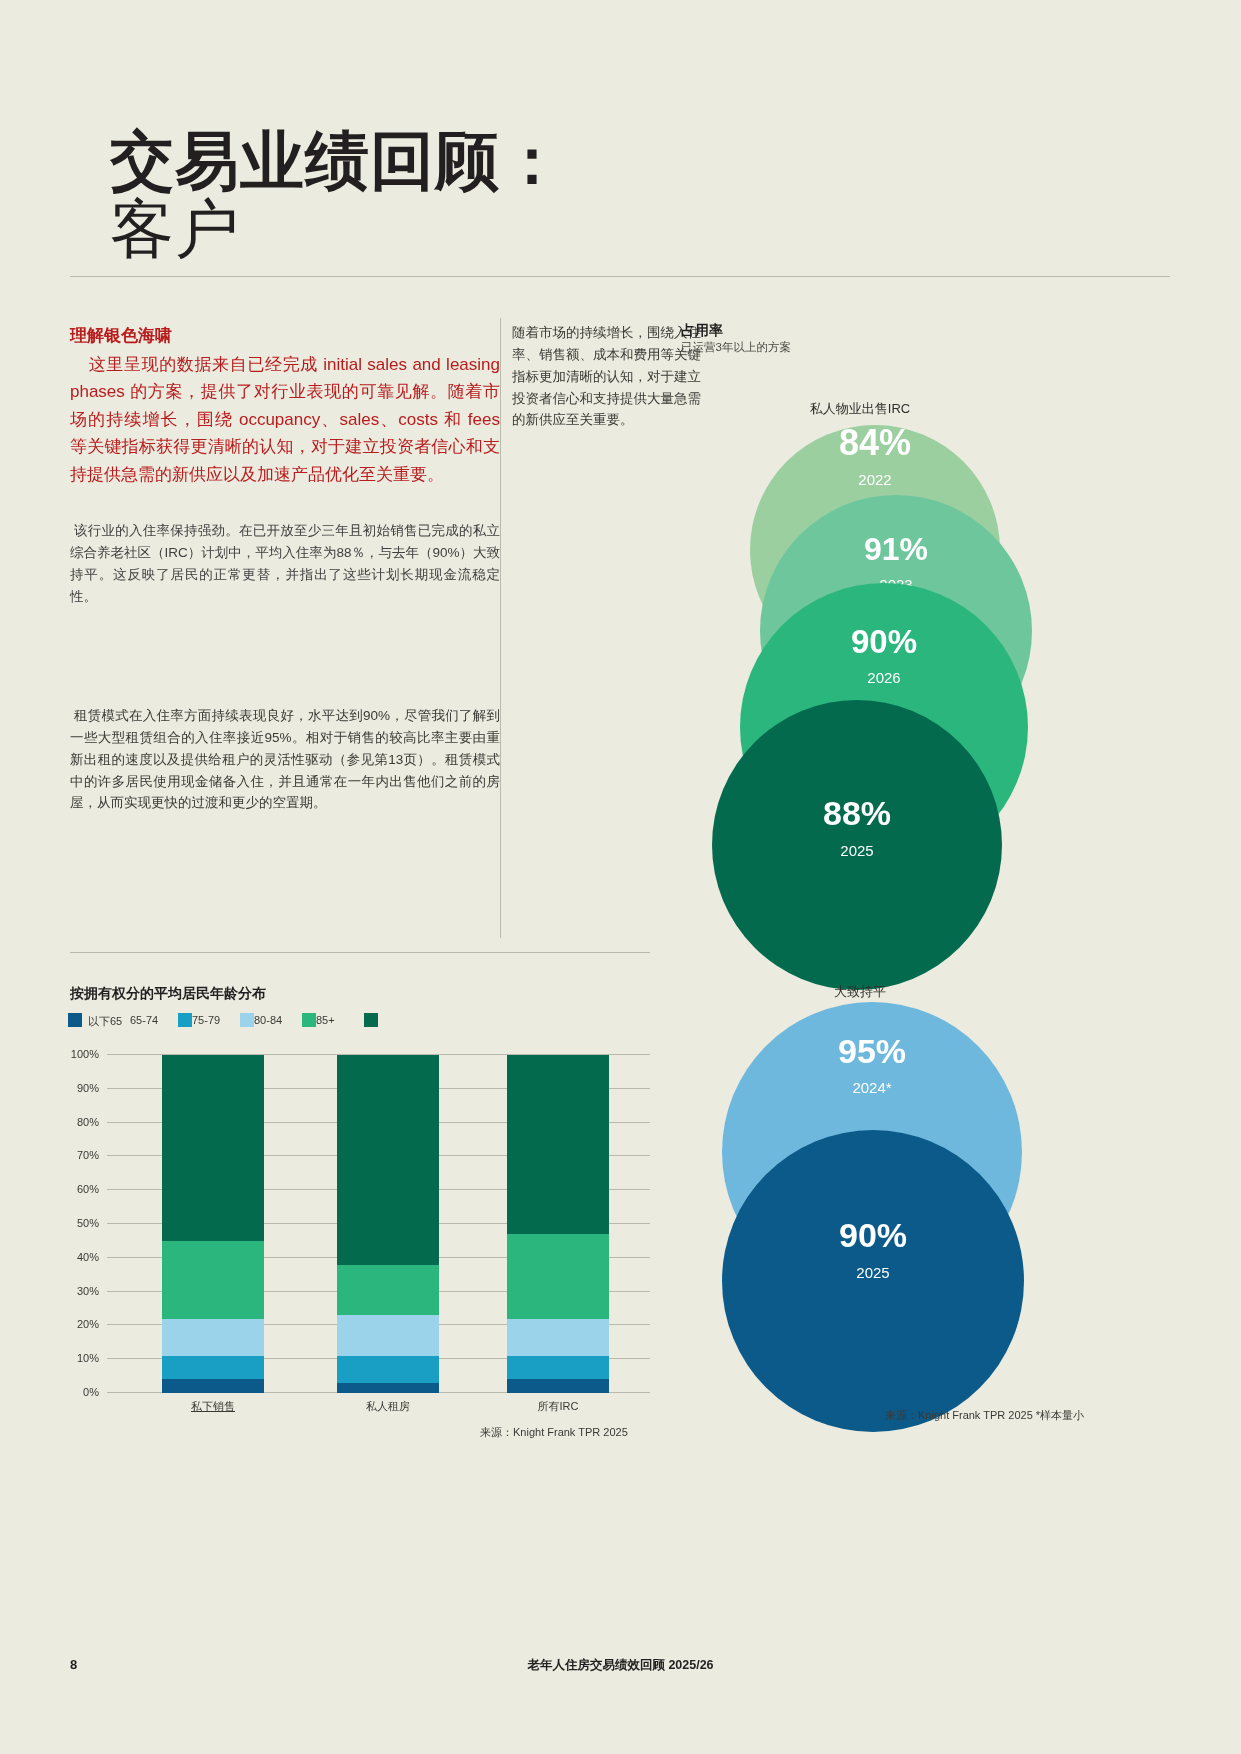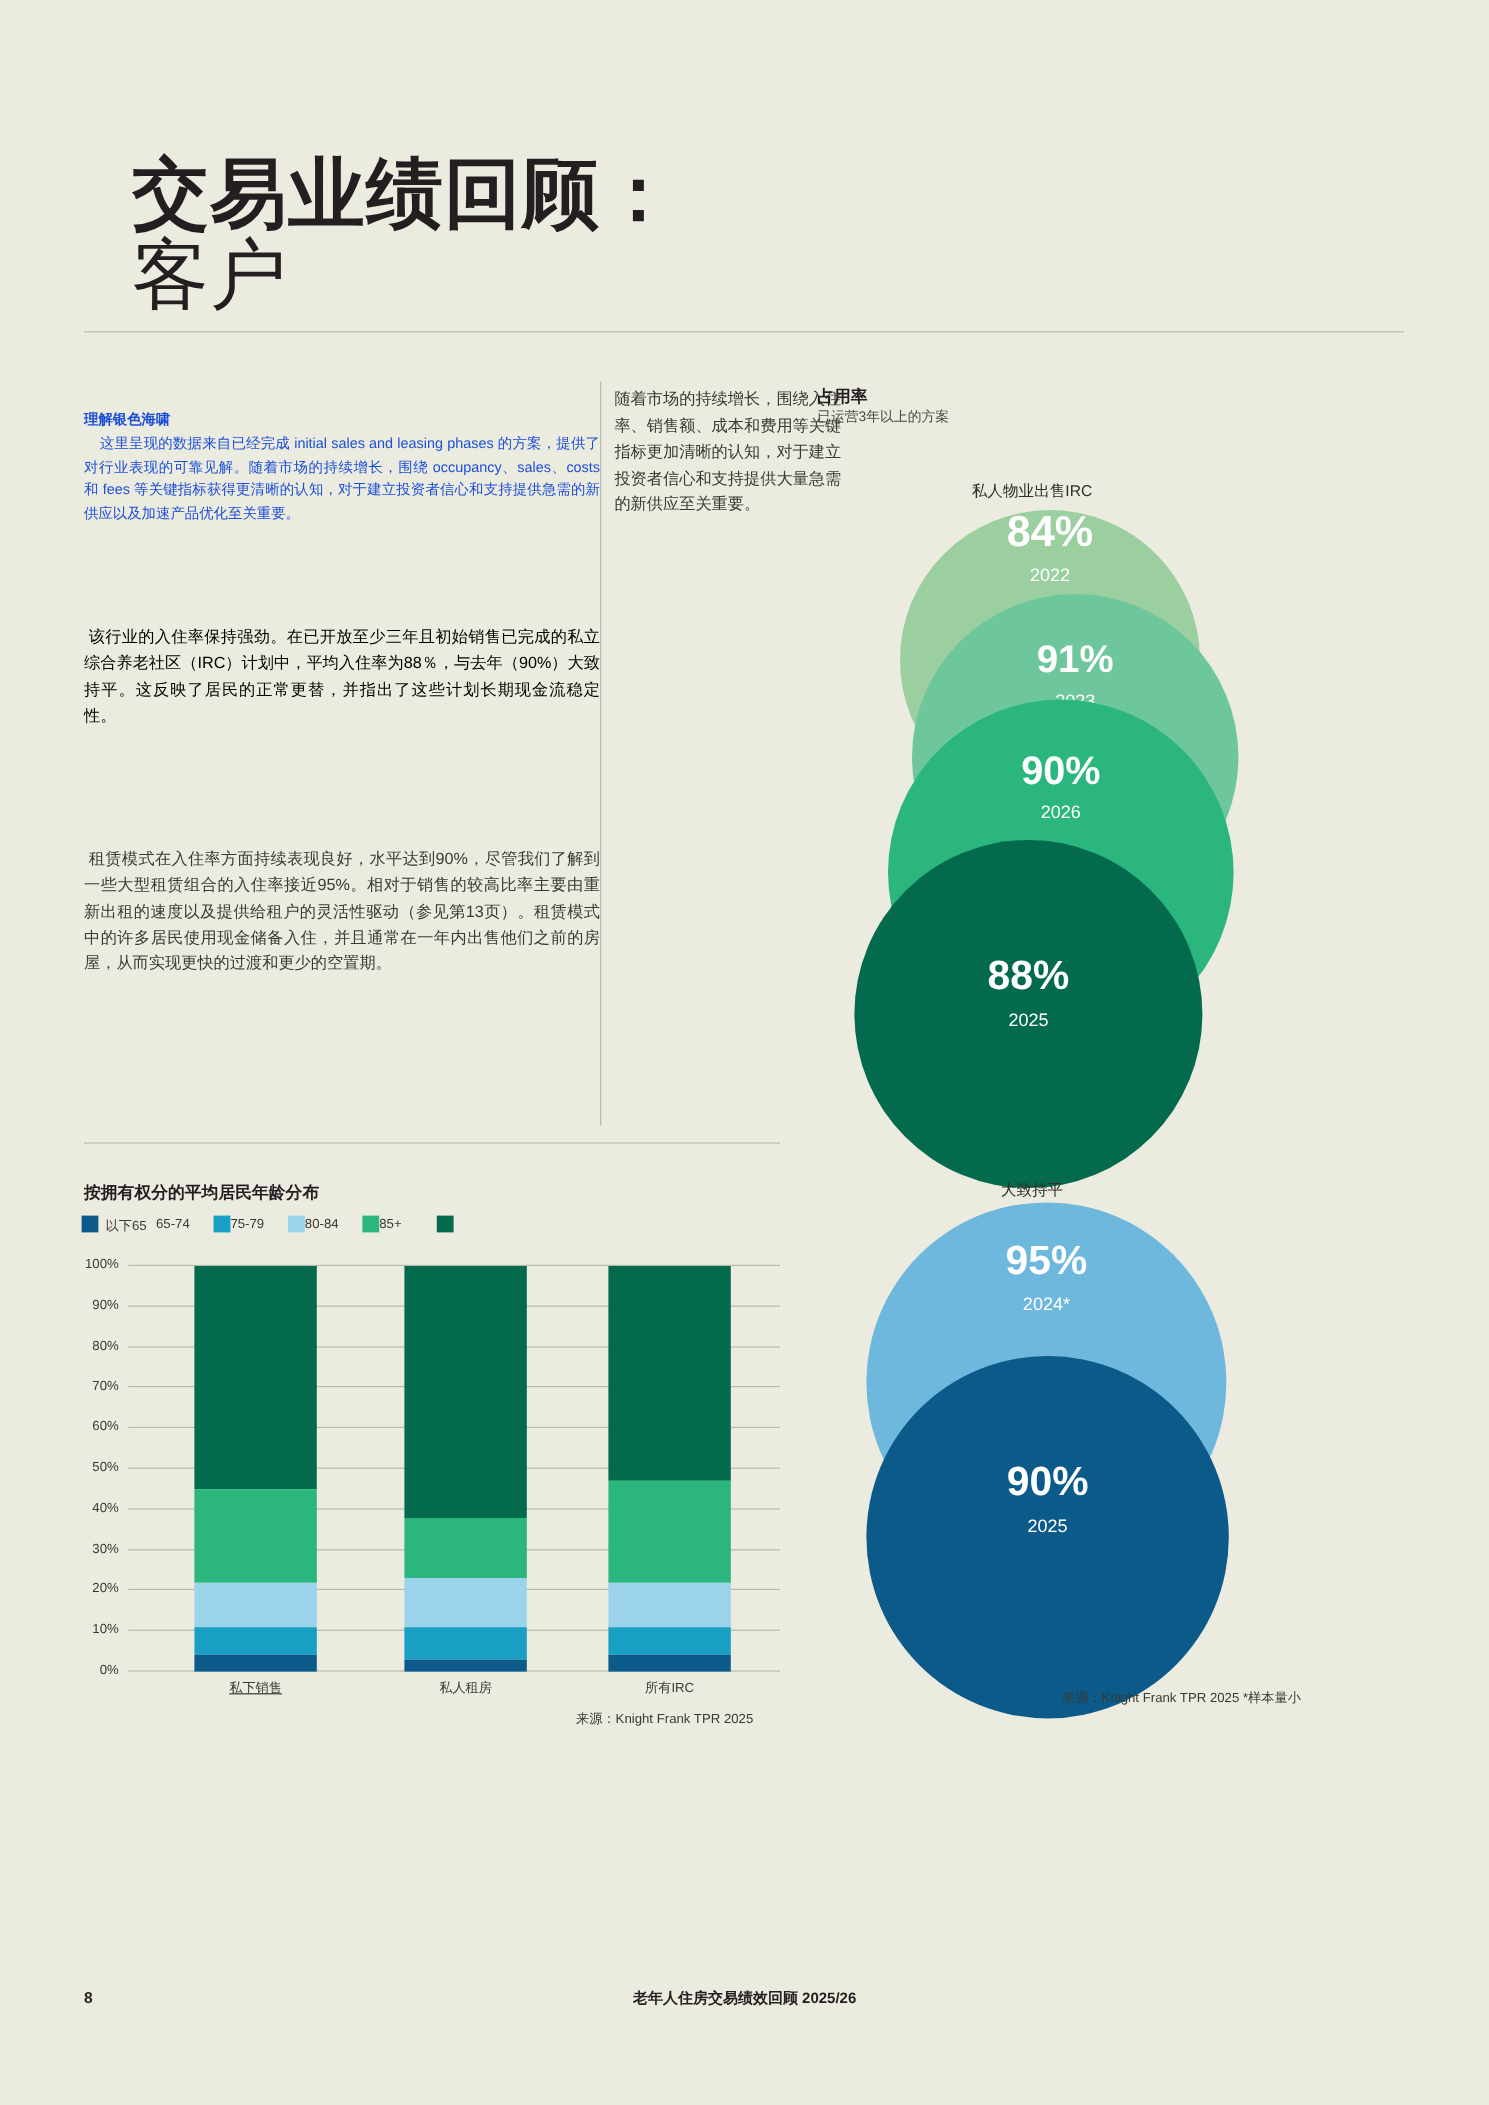--- a/index.html
+++ b/index.html
@@ -21,27 +21,27 @@
     margin-left:40px;
   }
   .title .l2{font-weight:400;display:block;}
   .rule{
     position:absolute;left:70px;top:276px;width:1100px;height:1px;
     background:#b9b9ad;
   }
 
   
   .col-left{
-    position:absolute;left:70px;top:340px;width:430px;
-    font-size:12px;line-height:1.62;color:#1d4ed8;
+    position:absolute;left:70px;top:322px;width:430px;
+    font-size:17px;line-height:1.62;color:#b91c1c;
   }
   .col-left .lead{font-weight:700;margin:0 0 1px 0;}
   .col-left p{margin:0;text-indent:1.1em;text-align:justify;}
   .para2{position:absolute;left:70px;top:520px;width:430px;
-    font-size:13.5px;line-height:1.62;color:#000000;text-align:justify;text-indent:0.3em;}
+    font-size:13.5px;line-height:1.62;color:#404040;text-align:justify;text-indent:0.3em;}
   .para3{position:absolute;left:70px;top:705px;width:430px;
     font-size:13.5px;line-height:1.62;color:#3a3a35;text-align:justify;text-indent:0.3em;}
 
   .vrule{position:absolute;left:500px;top:318px;width:1px;height:620px;background:#b9b9ad;}
 
   .col-mid{
     position:absolute;left:512px;top:322px;width:200px;
     font-size:13.5px;line-height:1.62;color:#3a3a35;
   }
   .col-mid p{margin:0;}

